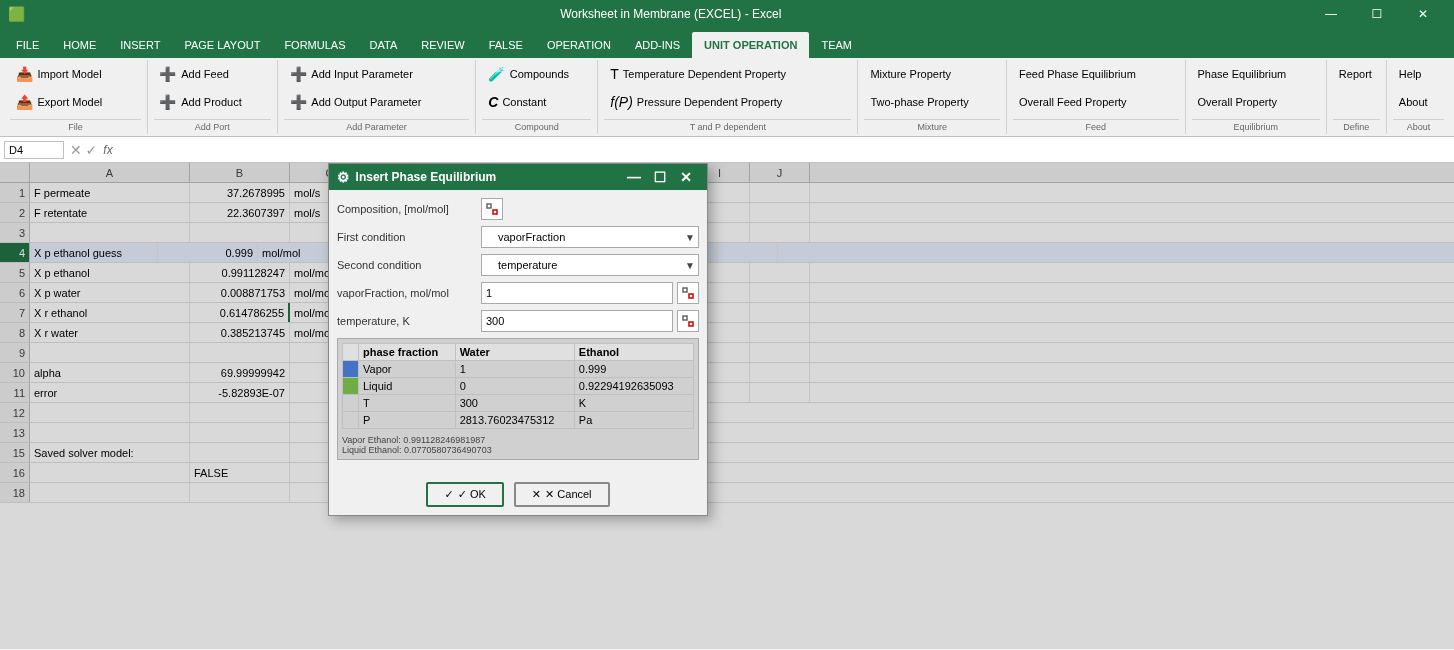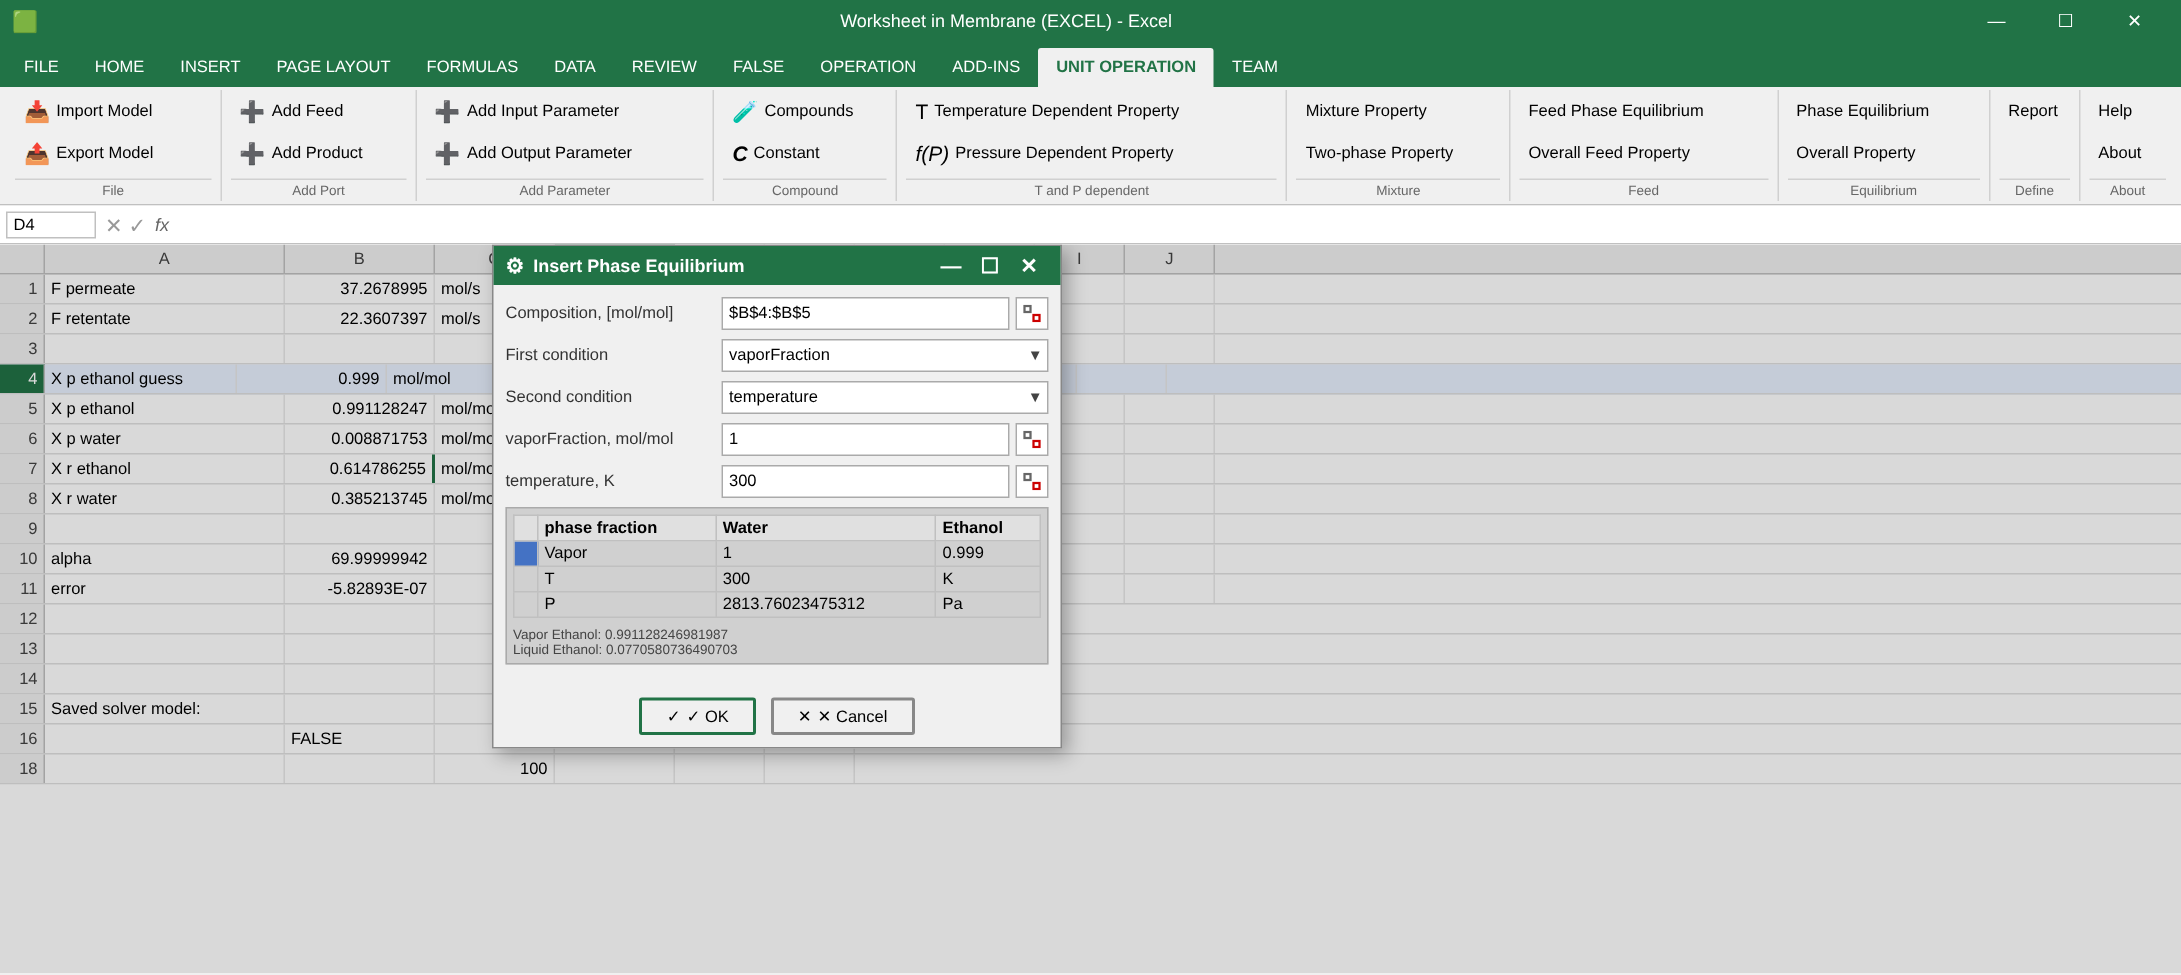--- a/index.html
+++ b/index.html
@@ -235,21 +235,21 @@
       position: relative;
       display: flex;
       align-items: center;
     }
     .select-wrapper select {
       width: 100%;
       height: 22px;
       border: 1px solid #aaa;
       font-size: 11px;
       background: white;
-      padding: 0 4px;
+      padding: 0 16px;
       appearance: none;
       cursor: pointer;
     }
     .select-arrow {
       position: absolute;
       right: 4px;
       pointer-events: none;
       font-size: 10px;
       color: #444;
     }
@@ -696,29 +696,20 @@
     </div>
     <div class="ss-row">
       <div class="row-num">13</div>
       <div class="ss-cell" style="width:160px"></div>
       <div class="ss-cell" style="width:100px"></div>
       <div class="ss-cell" style="width:80px"></div>
       <div class="ss-cell" style="width:80px"></div>
       <div class="ss-cell" style="width:60px"></div>
       <div class="ss-cell" style="width:60px"></div>
     </div>
-    <div class="ss-row">
-      <div class="row-num">14</div>
-      <div class="ss-cell" style="width:160px"></div>
-      <div class="ss-cell" style="width:100px"></div>
-      <div class="ss-cell" style="width:80px"></div>
-      <div class="ss-cell" style="width:80px"></div>
-      <div class="ss-cell" style="width:60px"></div>
-      <div class="ss-cell" style="width:60px"></div>
-    </div>
 
     <div class="ss-row">
       <div class="row-num">15</div>
       <div class="ss-cell" style="width:160px">Saved solver model:</div>
       <div class="ss-cell" style="width:100px"></div>
       <div class="ss-cell" style="width:80px"></div>
       <div class="ss-cell" style="width:80px"></div>
       <div class="ss-cell" style="width:60px"></div>
       <div class="ss-cell" style="width:60px"></div>
     </div>
@@ -753,21 +744,20 @@
         <span class="dialog-titlebar-title">Insert Phase Equilibrium</span>
         <div class="dialog-title-btn">—</div>
         <div class="dialog-title-btn">☐</div>
         <div class="dialog-title-btn close-btn">✕</div>
       </div>
 
       <div class="dialog-body">
 
         <div class="dialog-row">
           <span class="dialog-label">Composition, [mol/mol]</span>
-          <input class="dialog-input" type="text" value="$B$4:$B$5" style="">
           <button class="ref-btn" title="Select range">
             <svg width="12" height="12" viewBox="0 0 12 12">
                 <rect x="1" y="1" width="4" height="4" fill="none" stroke="#666" stroke-width="1.5"></rect>
                 <rect x="7" y="7" width="4" height="4" fill="none" stroke="#c00" stroke-width="1.5"></rect>
               </svg>
           </button>
         </div>
 
         <div class="dialog-row">
           <span class="dialog-label">First condition</span>
@@ -827,20 +817,26 @@
             </thead>
             <tbody>
               <tr>
                 <td style="background:#4472C4;"></td>
                 <td>Vapor</td>
                 <td>1</td>
                 <td>0.999</td>
               </tr>
 
               <tr>
+                <td style="background:#70AD47;"></td>
+                <td>Liquid</td>
+                <td>0</td>
+                <td>0.92294192635093</td>
+              </tr>
+              <tr>
                 <td></td>
                 <td>T</td>
                 <td>300</td>
                 <td>K</td>
               </tr>
               <tr>
                 <td></td>
                 <td>P</td>
                 <td>2813.76023475312</td>
                 <td>Pa</td>

